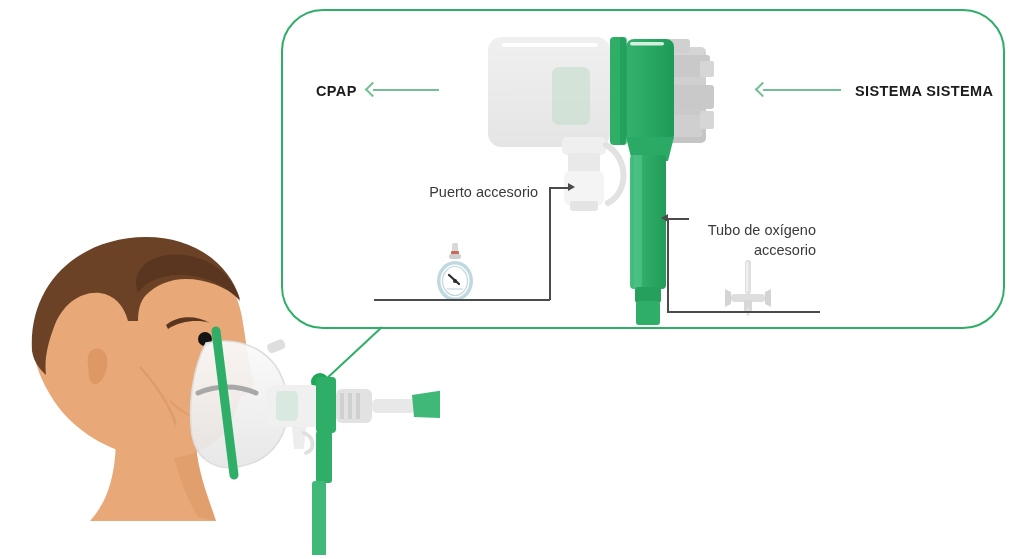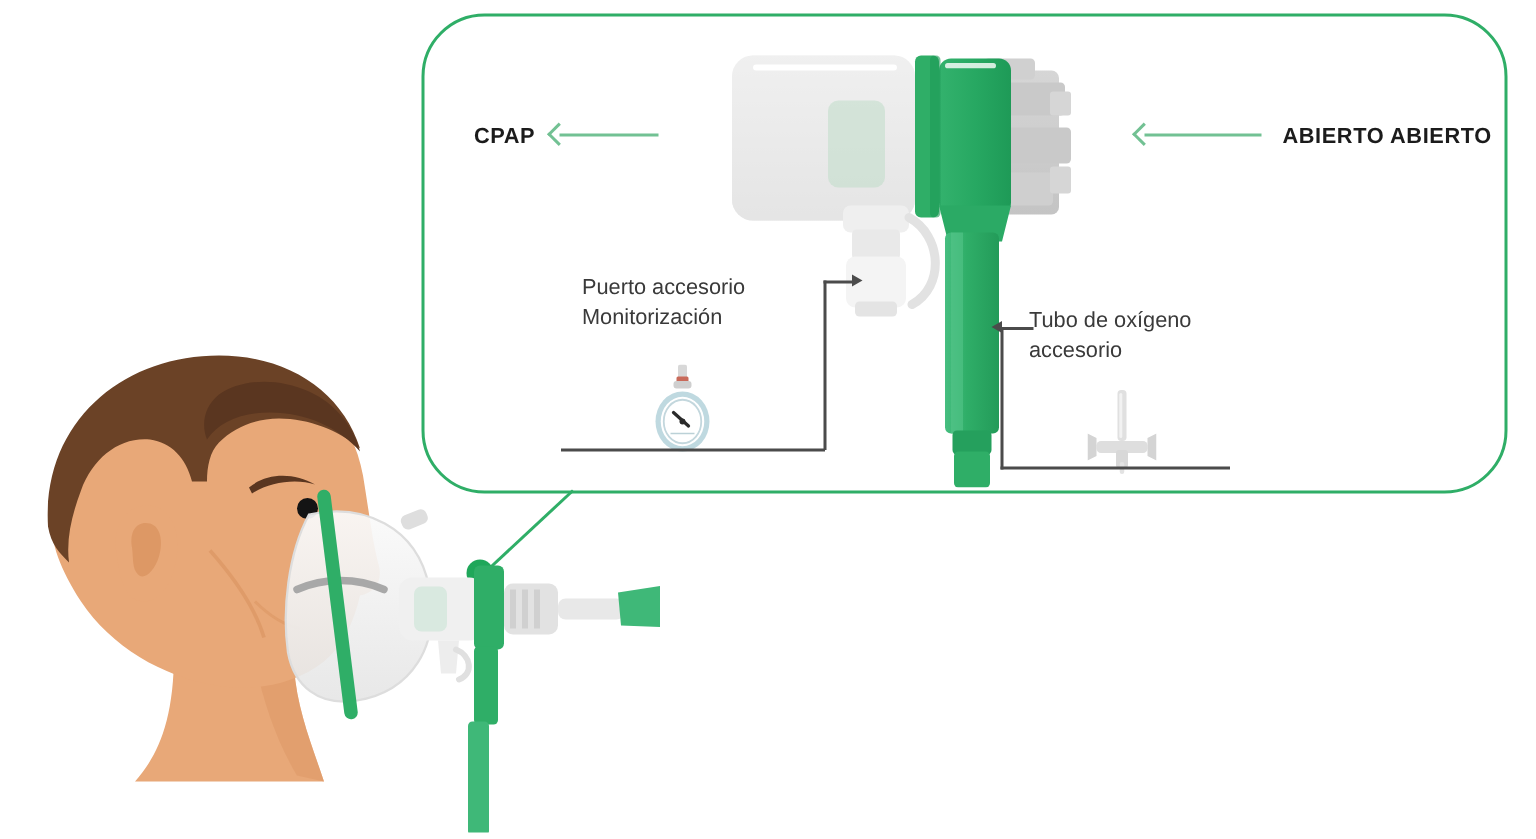--- a/index.html
+++ b/index.html
@@ -51,25 +51,25 @@
 
   
   #device { position: absolute; left: 470px; top: 25px; width: 270px; height: 300px; }
 
   
   .callout-text {
     position: absolute;
     font-size: 14.5px;
     line-height: 20px;
     color: #3a3a3a;
-    text-align: left;
+    text-align: right;
     white-space: nowrap;
   }
   #accessory-text { left: 388px; top: 182px; width: 150px; }
-  #oxygen-text { left: 686px; top: 204px; width: 130px; }
+  #oxygen-text { left: 686px; top: 220px; width: 130px; }
   .callout-text sub { font-size: 10px; vertical-align: -3px; }
 
   
   .line { position: absolute; background: #4b4b4b; }
   .h-line { height: 1.6px; }
   .v-line { width: 1.6px; }
 
   .tip { position: absolute; width: 0; height: 0; }
   .tip-right {
     border-top: 4.5px solid transparent;
@@ -104,21 +104,21 @@
 
   <div class="panel"></div>
 
   <div class="flow-label" id="cpap-label">CPAP</div>
 
   <div class="arrow" id="arrow-cpap">
     <div class="head"></div>
     <div class="shaft"></div>
   </div>
 
-  <div class="flow-label" id="open-label">ABIERTO ABIERTO</div>
+  <div class="flow-label" id="open-label">SISTEMA SISTEMA</div>
 
   <div class="arrow" id="arrow-open">
     <div class="head"></div>
     <div class="shaft"></div>
   </div>
 
   <svg id="device" viewBox="0 0 270 300">
     <defs>
       <linearGradient id="bodyGrad" x1="0" y1="0" x2="0" y2="1">
         <stop offset="0%" stop-color="#F2F2F2"></stop>
@@ -181,21 +181,20 @@
     <g>
       <rect x="160" y="130" width="36" height="134" rx="4" fill="url(#tubeGrad)"></rect>
       <rect x="164" y="130" width="8" height="134" fill="#57C78C" opacity="0.55"></rect>
       <rect x="165" y="262" width="26" height="16" rx="3" fill="#25A05D"></rect>
       <rect x="166" y="276" width="24" height="24" rx="3" fill="#2FAE67"></rect>
     </g>
   </svg>
 
   <div class="callout-text" id="accessory-text">
     <div>Puerto accesorio</div>
-    <div>Monitorización</div>
   </div>
 
   <svg id="gauge-icon" viewBox="0 0 46 62">
     <rect x="20" y="0" width="6" height="11" rx="1.5" fill="#D8D8D8"></rect>
     <rect x="19" y="8" width="8" height="4" rx="1" fill="#C96A5A"></rect>
     <rect x="17" y="11" width="12" height="5" rx="2" fill="#CFCFCF"></rect>
     <ellipse cx="23" cy="38" rx="18" ry="20" fill="#BFD9E0"></ellipse>
     <ellipse cx="23" cy="38" rx="14.5" ry="16.5" fill="#FFFFFF"></ellipse>
     <ellipse cx="23" cy="38" rx="12.5" ry="14.5" fill="none" stroke="#C3D7DD" stroke-width="1.2"></ellipse>
     <path d="M17,32 L27,41" stroke="#2B2B2B" stroke-width="2.2" stroke-linecap="round"></path>

